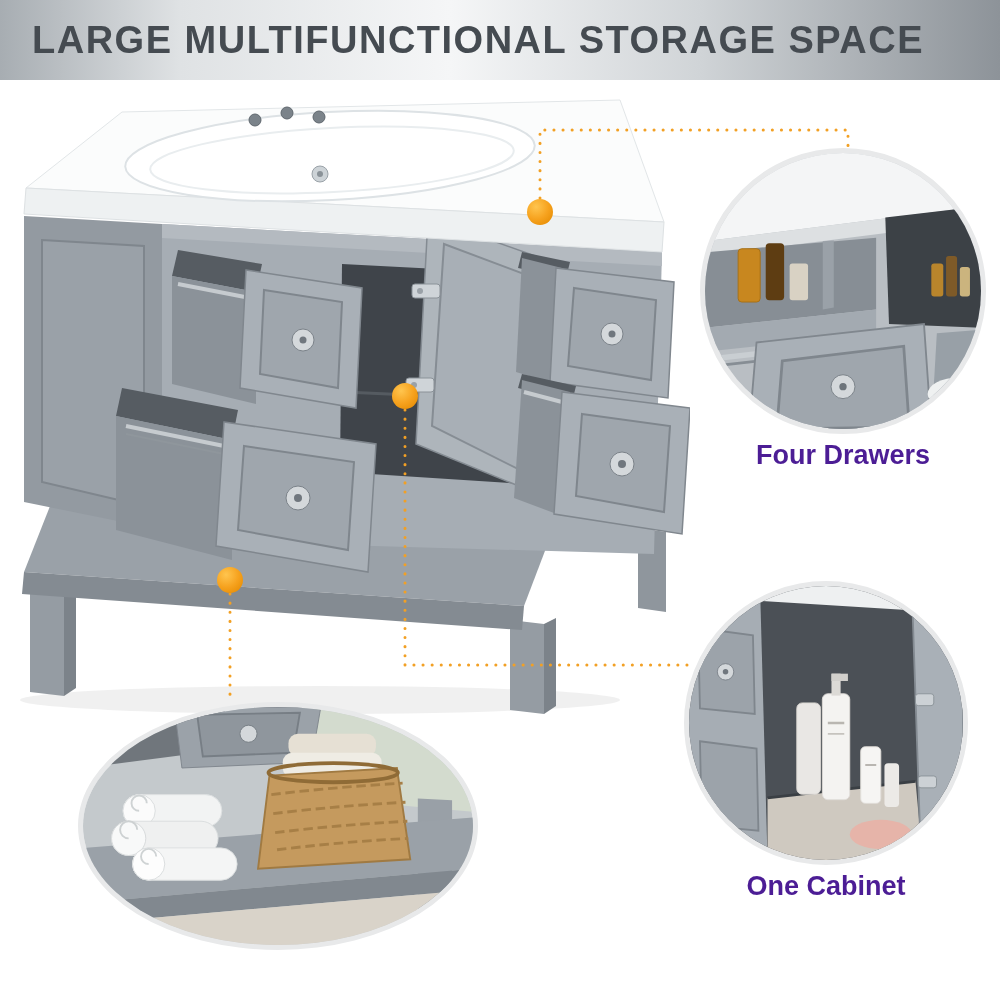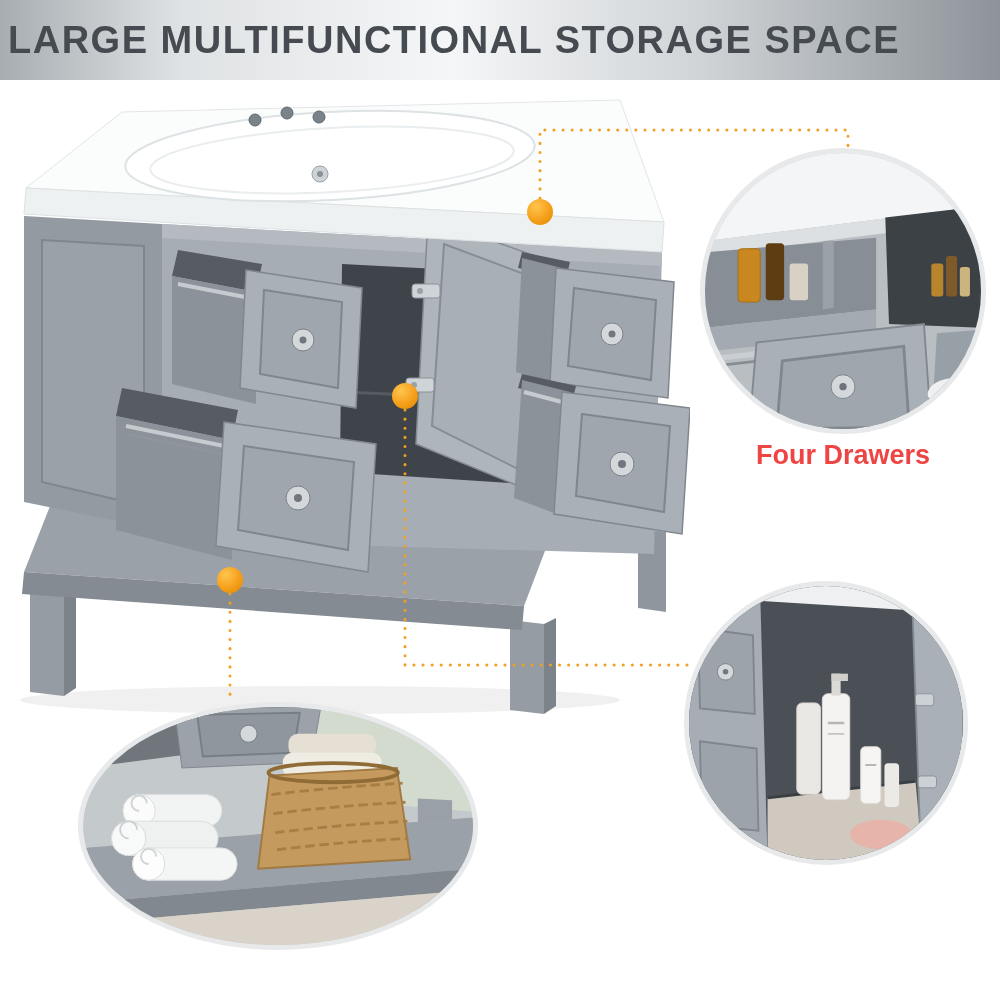--- a/index.html
+++ b/index.html
@@ -1,37 +1,37 @@
 <!DOCTYPE html>
 <html><head>
 <meta charset="utf-8">
 <style>
   *{margin:0;padding:0;box-sizing:border-box}
   html,body{width:1000px;height:1000px}
   body{background:#ffffff;font-family:"Liberation Sans",sans-serif;position:relative;overflow:hidden}
 
   .banner{position:absolute;left:0;top:0;width:1000px;height:80px;display:flex;align-items:center;
-    padding-left:8px;
+    padding-left:32px;
     background:linear-gradient(90deg,#a7adb2 0%,#dfe2e4 18%,#f5f6f7 45%,#d0d4d7 70%,#8d9399 100%)}
   .banner h1{font-size:38px;font-weight:700;letter-spacing:1.5px;color:#454b51;white-space:nowrap}
 
   .vanity{position:absolute;left:10px;top:92px}
 
   .overlay{position:absolute;left:0;top:0;width:1000px;height:1000px;pointer-events:none;z-index:6}
 
   .callout{position:absolute}
   .photo{border:5px solid #e8e9ea;border-radius:50%;overflow:hidden;background:#fff}
   .photo svg{display:block;width:100%;height:100%}
   .c1{left:700px;top:148px;width:286px}
   .c1 .photo{width:286px;height:286px}
   .c2{left:684px;top:581px;width:284px}
   .c2 .photo{width:284px;height:284px}
   .c3{left:78px;top:702px;width:400px}
   .c3 .photo{width:400px;height:248px}
-  figcaption{margin-top:6px;text-align:center;font-size:27px;font-weight:600;color:#ef4444}
+  figcaption{margin-top:6px;text-align:center;font-size:27px;font-weight:600;color:#4c1d95}
 </style>
 </head>
 <body>
 
 <header class="banner">
   <h1>LARGE MULTIFUNCTIONAL STORAGE SPACE</h1>
 </header>
 
 <svg class="vanity" viewBox="0 0 680 630" width="680" height="630">
 
@@ -190,20 +190,21 @@
         <ellipse cx="210" cy="272" rx="34" ry="16" fill="#e6b4a9"></ellipse>
         <ellipse cx="258" cy="290" rx="30" ry="12" fill="#8fb3ab"></ellipse>
       </g>
       <g>
         <polygon points="244,4 300,18 300,300 254,300" fill="#a9b0b7" stroke="#848b92" stroke-width="2"></polygon>
         <rect x="248" y="118" width="20" height="13" rx="3" fill="#ccd1d5" stroke="#8b9298"></rect>
         <rect x="251" y="208" width="20" height="13" rx="3" fill="#ccd1d5" stroke="#8b9298"></rect>
       </g>
     </svg>
   </div>
+  <figcaption>One Cabinet</figcaption>
 </figure>
 
 <figure class="callout c3">
   <div class="photo">
     <svg viewBox="0 0 410 250">
       <rect width="410" height="250" fill="#c4c9cc"></rect>
       <polygon points="240,0 410,0 410,110 250,96" fill="#d3dbce"></polygon>
       <polygon points="0,0 150,0 140,46 0,64" fill="#70767c"></polygon>
       <g>
         <polygon points="96,0 250,0 240,58 104,64" fill="#9ba2a9" stroke="#7f868d"></polygon>

